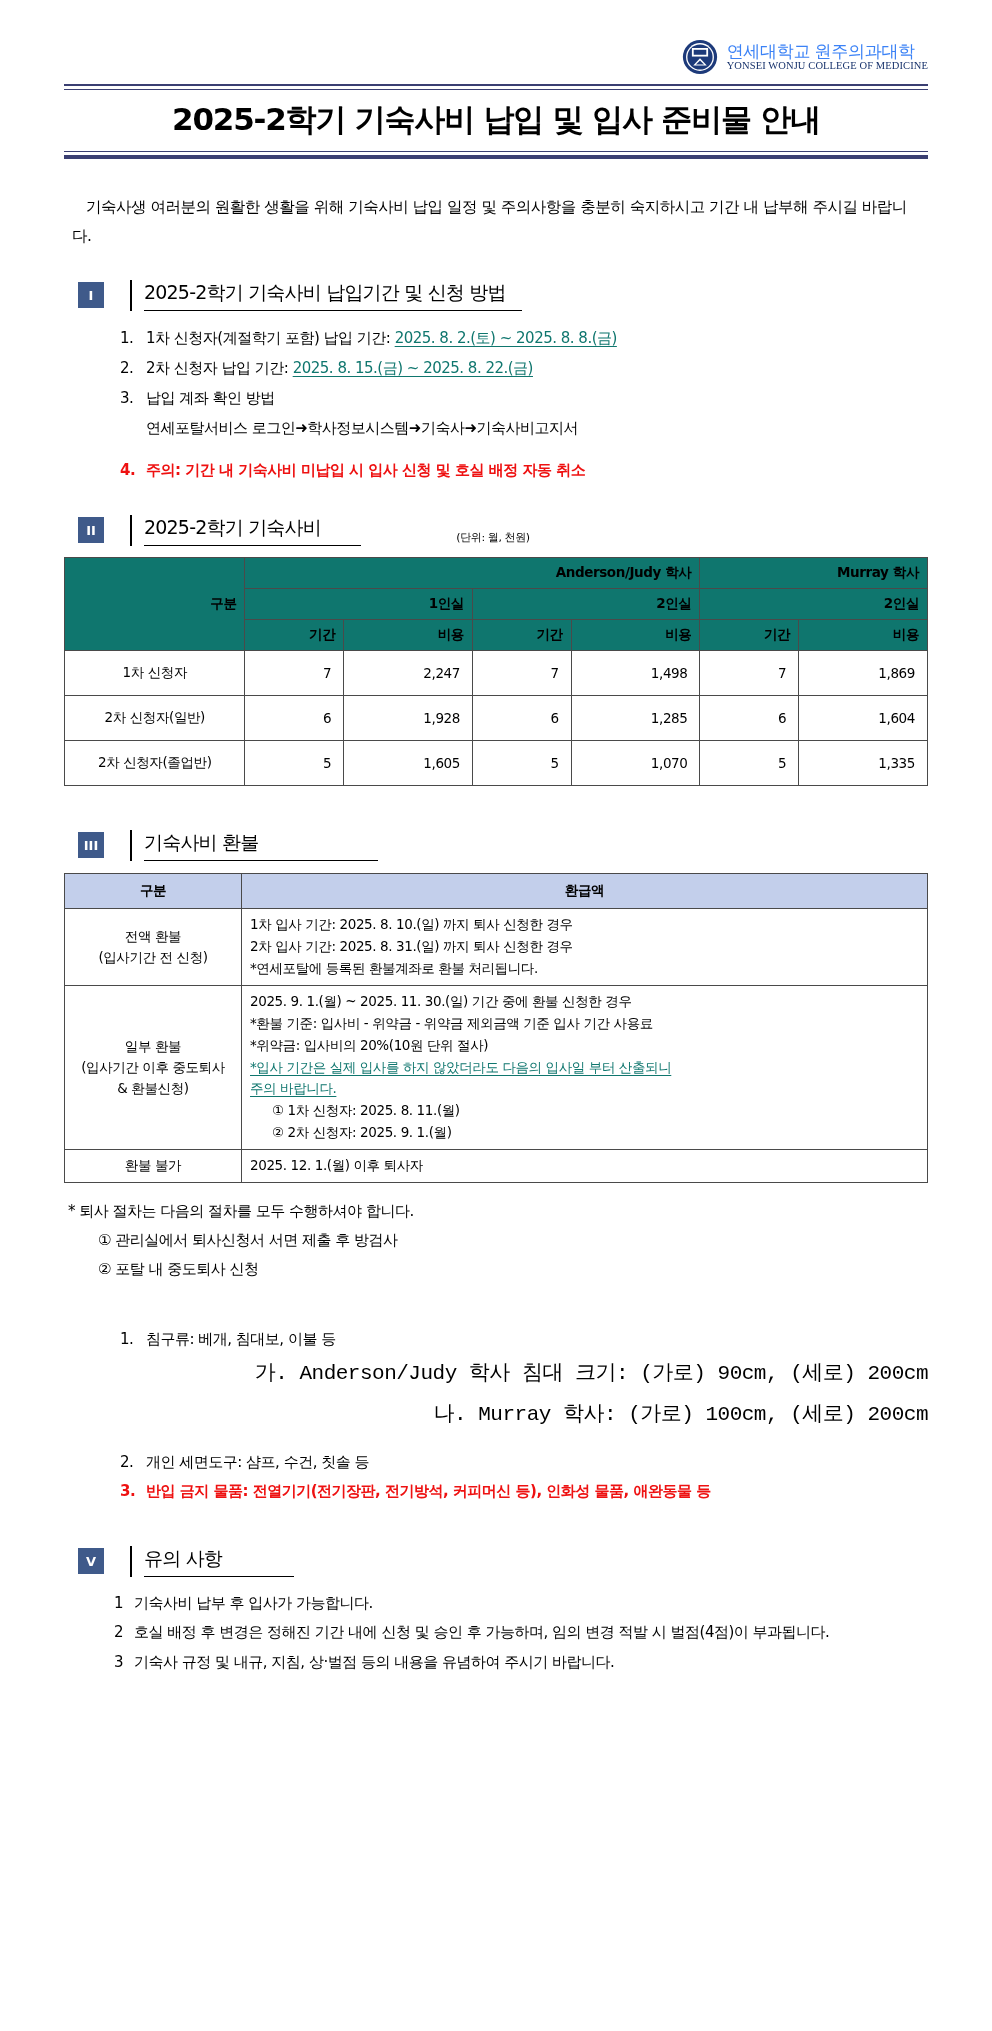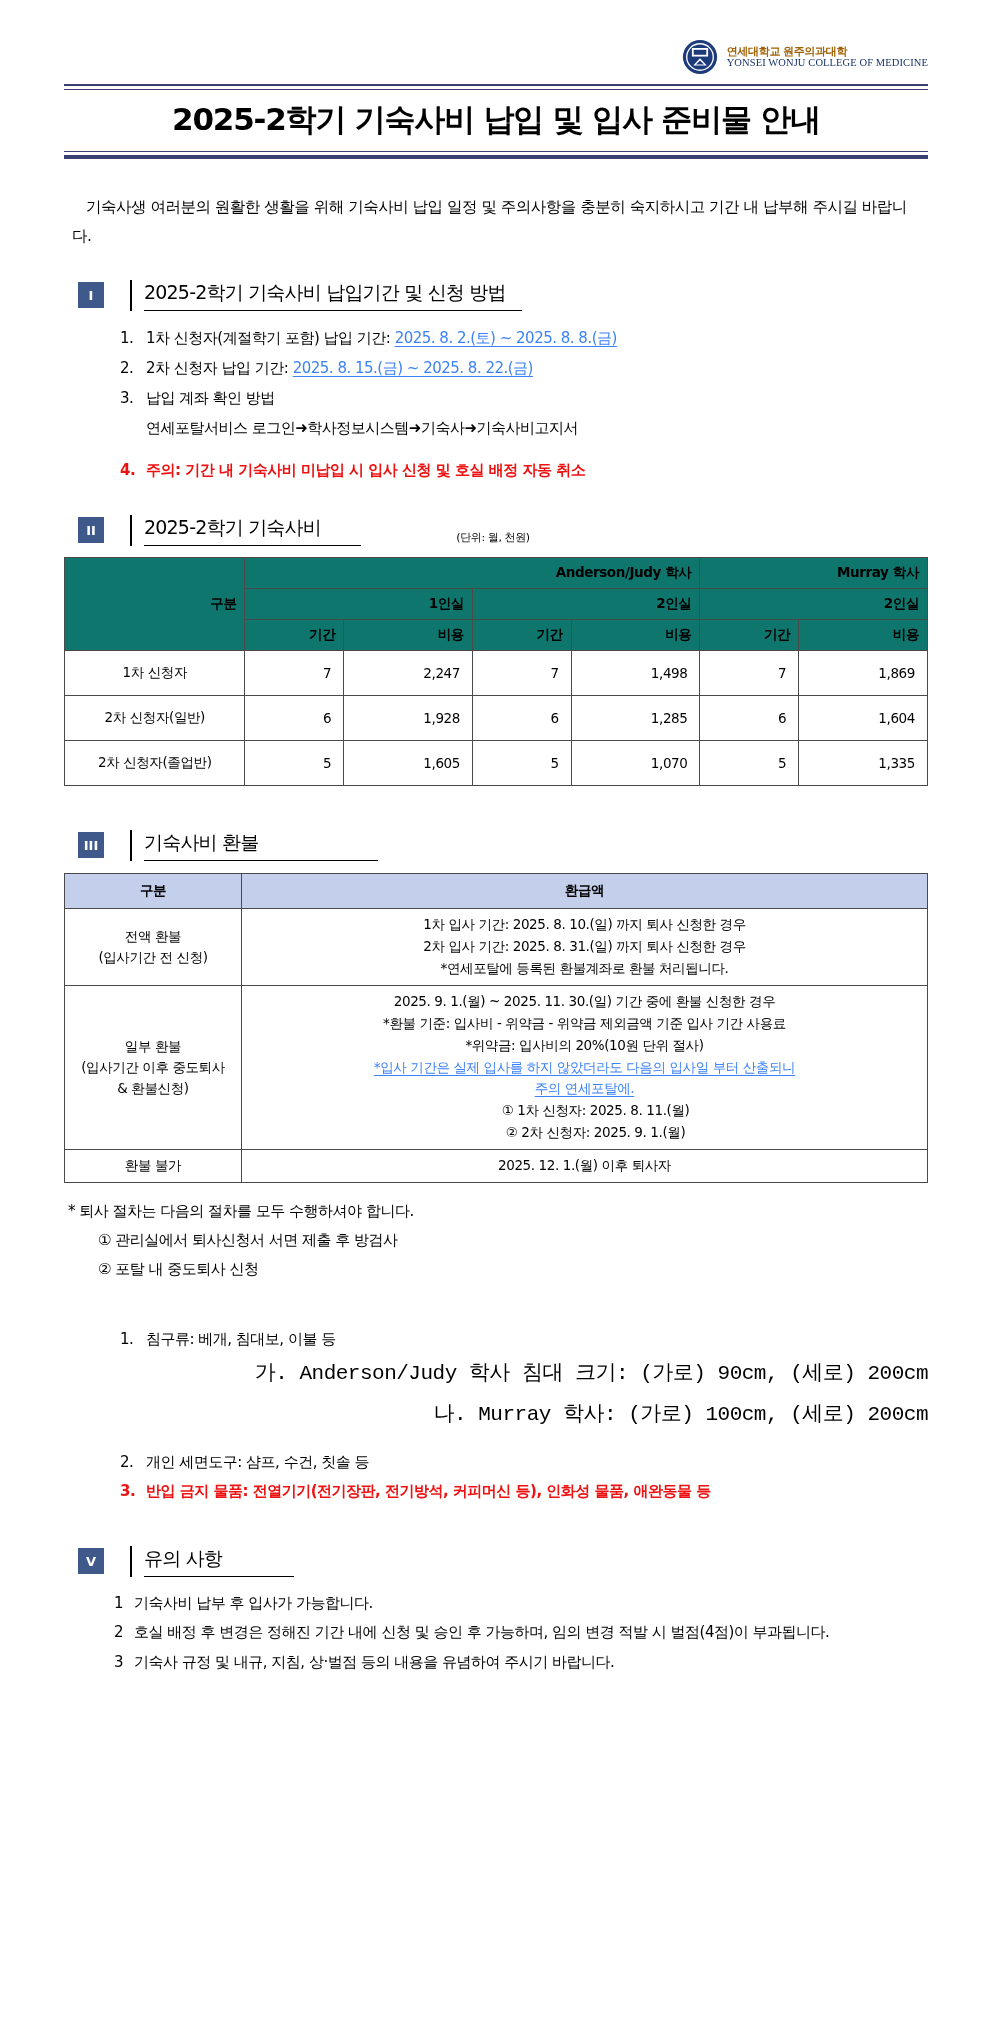--- a/index.html
+++ b/index.html
@@ -35,23 +35,23 @@
     align-items: center;
     gap: 9px;
   }
   .logo-mark {
     width: 36px;
     height: 36px;
     flex: 0 0 36px;
   }
   .logo-text { line-height: 1.05; }
   .logo-ko {
-    font-size: 11px;
-    font-weight: bold;
-    color: #a16207;
+    font-size: 17px;
+    font-weight: normal;
+    color: #3b82f6;
     letter-spacing: -0.3px;
     white-space: nowrap;
   }
   .logo-en {
     font-size: 10.5px;
     color: #17326b;
     letter-spacing: 0.1px;
     white-space: nowrap;
     font-family: "Liberation Serif", "DejaVu Serif", serif;
   }
@@ -149,21 +149,21 @@
   .li-body { flex: 1 1 auto; }
   .sub-line {
     padding-left: 82px;
     line-height: 2.0;
     font-size: 15px;
     letter-spacing: -0.5px;
     font-family: "DejaVu Sans", sans-serif;
   }
   .red { color: #ee1111; }
   .red-u {
-    color: #3b82f6;
+    color: #0f766e;
     text-decoration: underline;
     text-underline-offset: 3px;
   }
   .bold { font-weight: bold; }
 
   
   .unit-note {
     text-align: center;
     font-size: 11px;
     letter-spacing: -0.4px;
@@ -211,21 +211,21 @@
     font-weight: bold;
     text-align: center;
     height: 24px;
   }
   .refund-table td.cat {
     text-align: center;
     line-height: 1.55;
     width: 160px;
   }
   .refund-table td.desc {
-    text-align: center;
+    text-align: left;
     line-height: 1.62;
     padding-left: 8px;
   }
   .refund-table td.desc div { white-space: nowrap; }
 
   
   .note-block {
     margin-top: 14px;
     font-size: 15px;
     letter-spacing: -0.5px;
@@ -425,21 +425,21 @@
           <td class="cat">
             <div>일부 환불</div>
             <div>(입사기간 이후 중도퇴사</div>
             <div>&amp; 환불신청)</div>
           </td>
           <td class="desc">
             <div>2025. 9. 1.(월) ~ 2025. 11. 30.(일) 기간 중에 환불 신청한 경우</div>
             <div>*환불 기준: 입사비 - 위약금 - 위약금 제외금액 기준 입사 기간 사용료</div>
             <div>*위약금: 입사비의 20%(10원 단위 절사)</div>
             <div class="red-u">*입사 기간은 실제 입사를 하지 않았더라도 다음의 입사일 부터 산출되니</div>
-            <div class="red-u">주의 연세포탈에.</div>
+            <div class="red-u">주의 바랍니다.</div>
             <div style="padding-left:22px;">① 1차 신청자: 2025. 8. 11.(월)</div>
             <div style="padding-left:22px;">② 2차 신청자: 2025. 9. 1.(월)</div>
           </td>
         </tr>
         <tr>
           <td class="cat">
             <div>환불 불가</div>
           </td>
           <td class="desc">
             <div>2025. 12. 1.(월) 이후 퇴사자</div>

